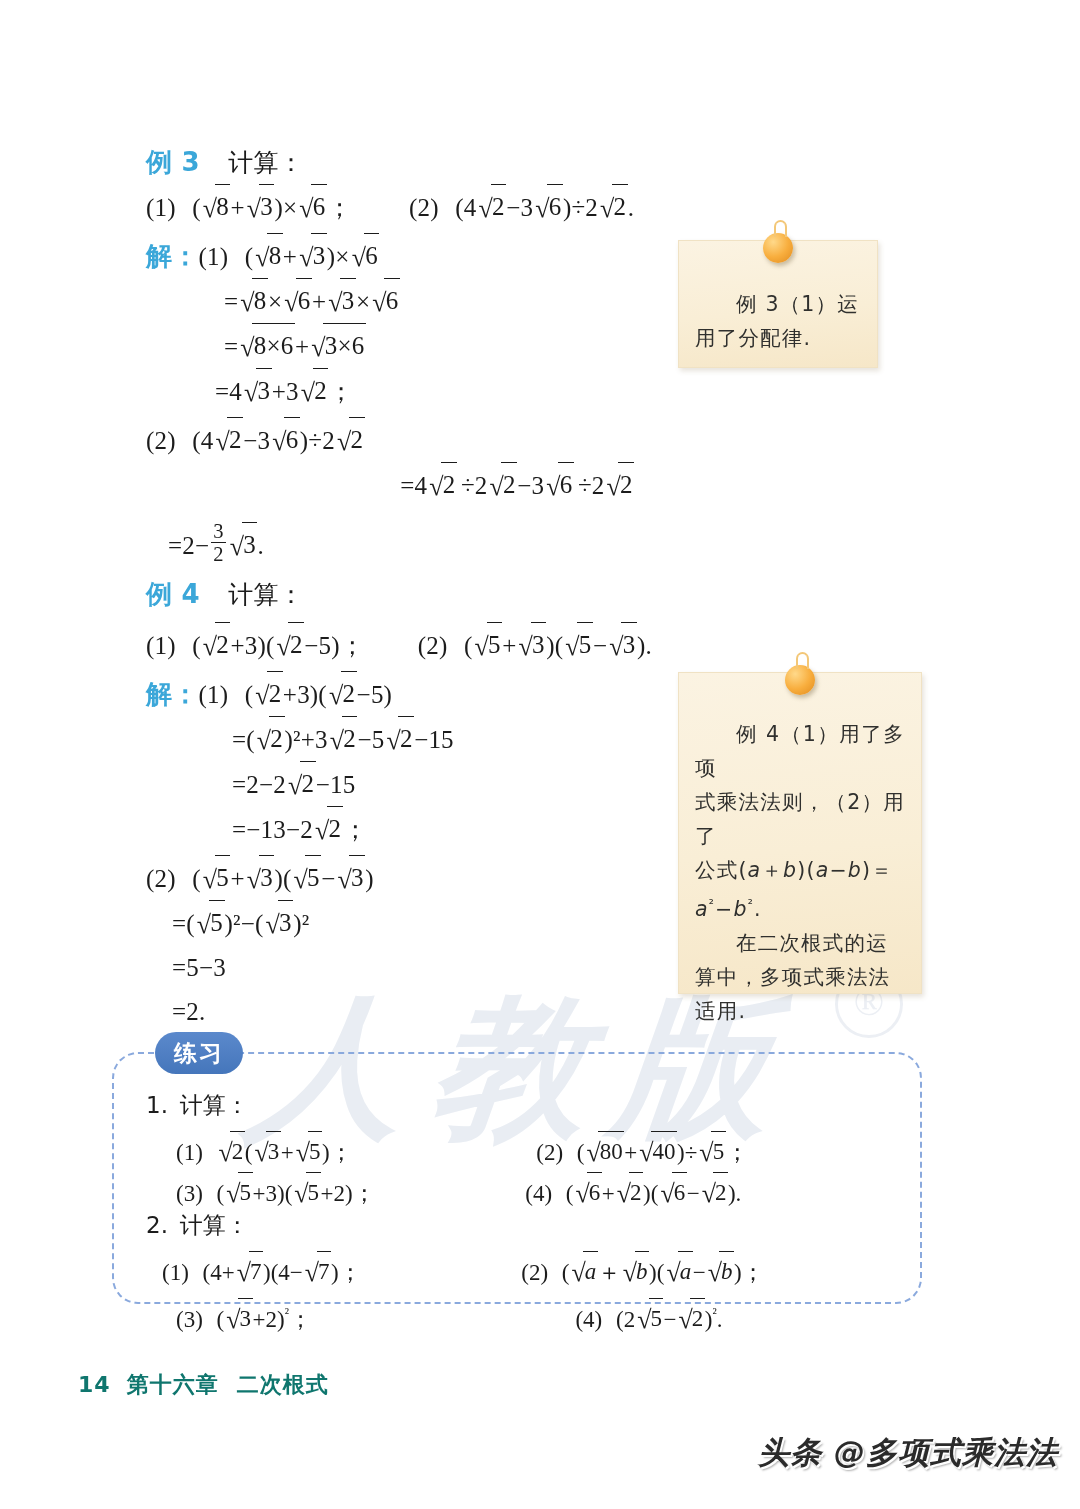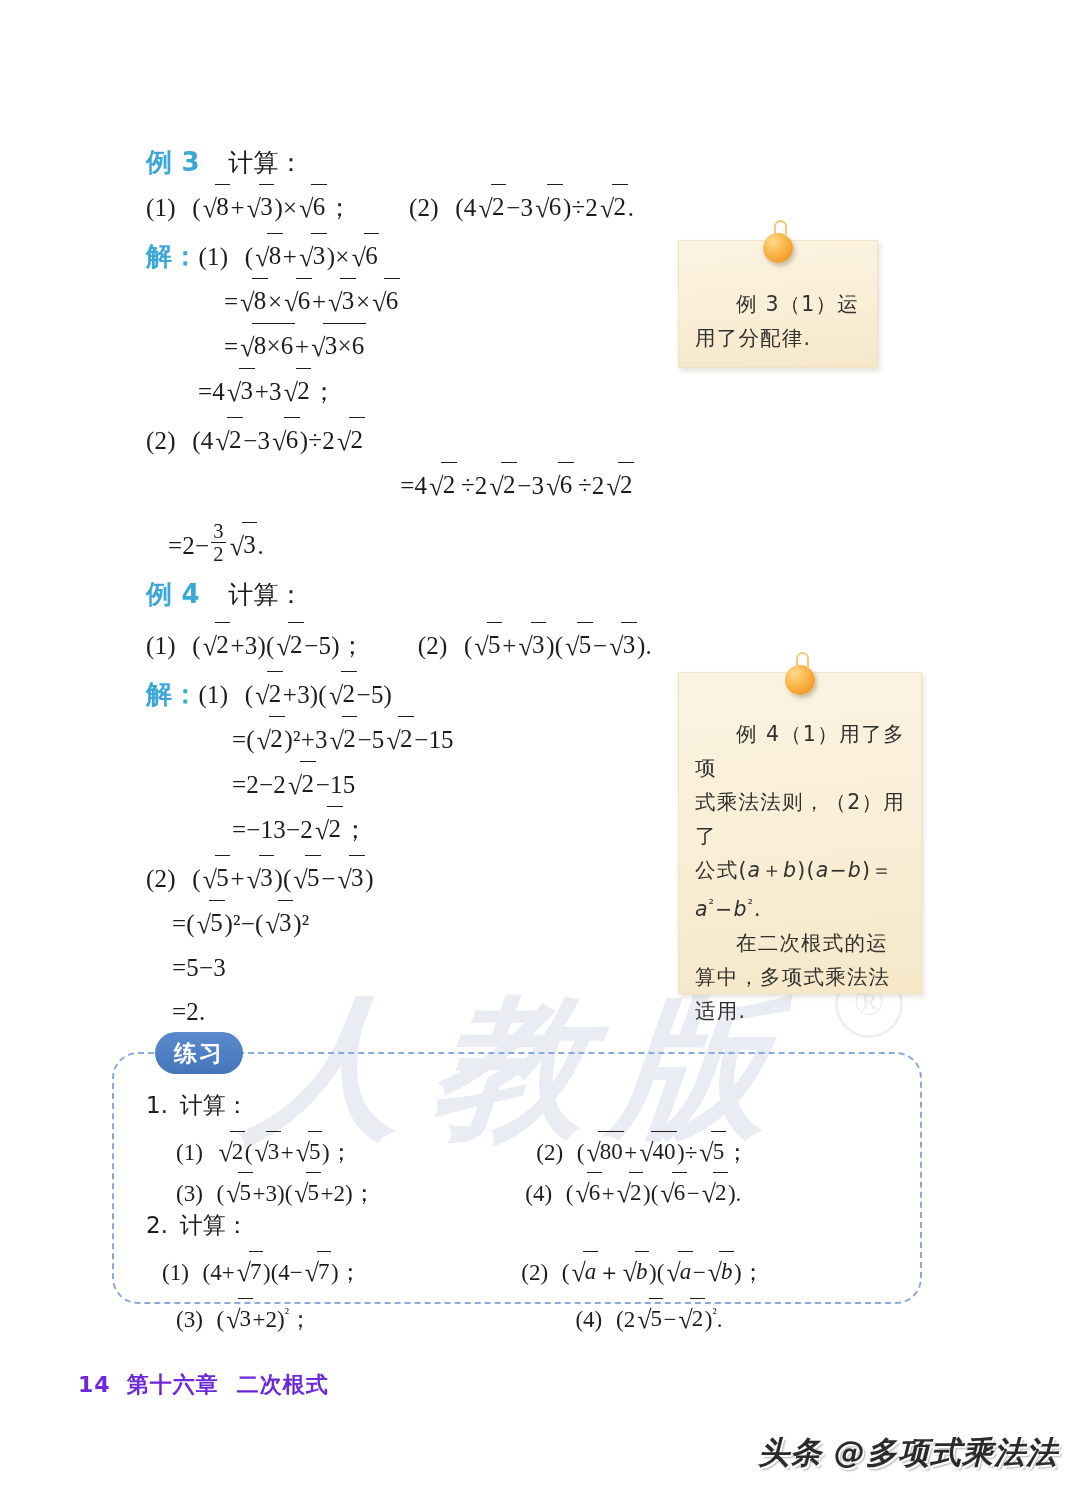--- a/index.html
+++ b/index.html
@@ -194,21 +194,21 @@
   .ex-line { font-size: 23px; line-height: 40px; white-space: nowrap; }
 
   
   #footer {
     position: absolute;
     left: 78px;
     top: 1370px;
     font-family: "DejaVu Sans", "Liberation Sans", sans-serif;
     font-size: 22px;
     font-weight: 700;
-    color: #6d28d9;
+    color: #0f766e;
     letter-spacing: 1px;
     z-index: 3;
   }
   #footer .pg { margin-right: 16px; }
   #attribution {
     position: absolute;
     right: 22px;
     top: 1432px;
     font-family: "DejaVu Sans", "Liberation Sans", sans-serif;
     font-size: 31px;
@@ -252,21 +252,21 @@
     </div>
 
     <div class="line" style="margin-left:78px;">
       <span>=</span><span class="rad"><span class="sym">√</span><span class="rand">8</span></span><span>×</span><span class="rad"><span class="sym">√</span><span class="rand">6</span></span><span>+</span><span class="rad"><span class="sym">√</span><span class="rand">3</span></span><span>×</span><span class="rad"><span class="sym">√</span><span class="rand">6</span></span>
     </div>
 
     <div class="line" style="margin-left:78px;">
       <span>=</span><span class="rad"><span class="sym">√</span><span class="rand">8×6</span></span><span>+</span><span class="rad"><span class="sym">√</span><span class="rand">3×6</span></span>
     </div>
 
-    <div class="line" style="margin-left:52px;">
+    <div class="line" style="margin-left:69px;">
       <span>=4</span><span class="rad"><span class="sym">√</span><span class="rand">3</span></span><span>+3</span><span class="rad"><span class="sym">√</span><span class="rand">2</span></span><span>；</span>
     </div>
 
     <div class="line" style="margin-top:4px;">
       <span>(2)</span>
       <span style="margin-left:10px;">(4</span><span class="rad"><span class="sym">√</span><span class="rand">2</span></span><span>−3</span><span class="rad"><span class="sym">√</span><span class="rand">6</span></span><span>)÷2</span><span class="rad"><span class="sym">√</span><span class="rand">2</span></span>
     </div>
 
     <div class="line" style="margin-left:22px;text-align:right;">
       <span>=4</span><span class="rad"><span class="sym">√</span><span class="rand">2</span></span><span style="margin-left:4px;">÷2</span><span class="rad"><span class="sym">√</span><span class="rand">2</span></span><span>−3</span><span class="rad"><span class="sym">√</span><span class="rand">6</span></span><span style="margin-left:4px;">÷2</span><span class="rad"><span class="sym">√</span><span class="rand">2</span></span>

